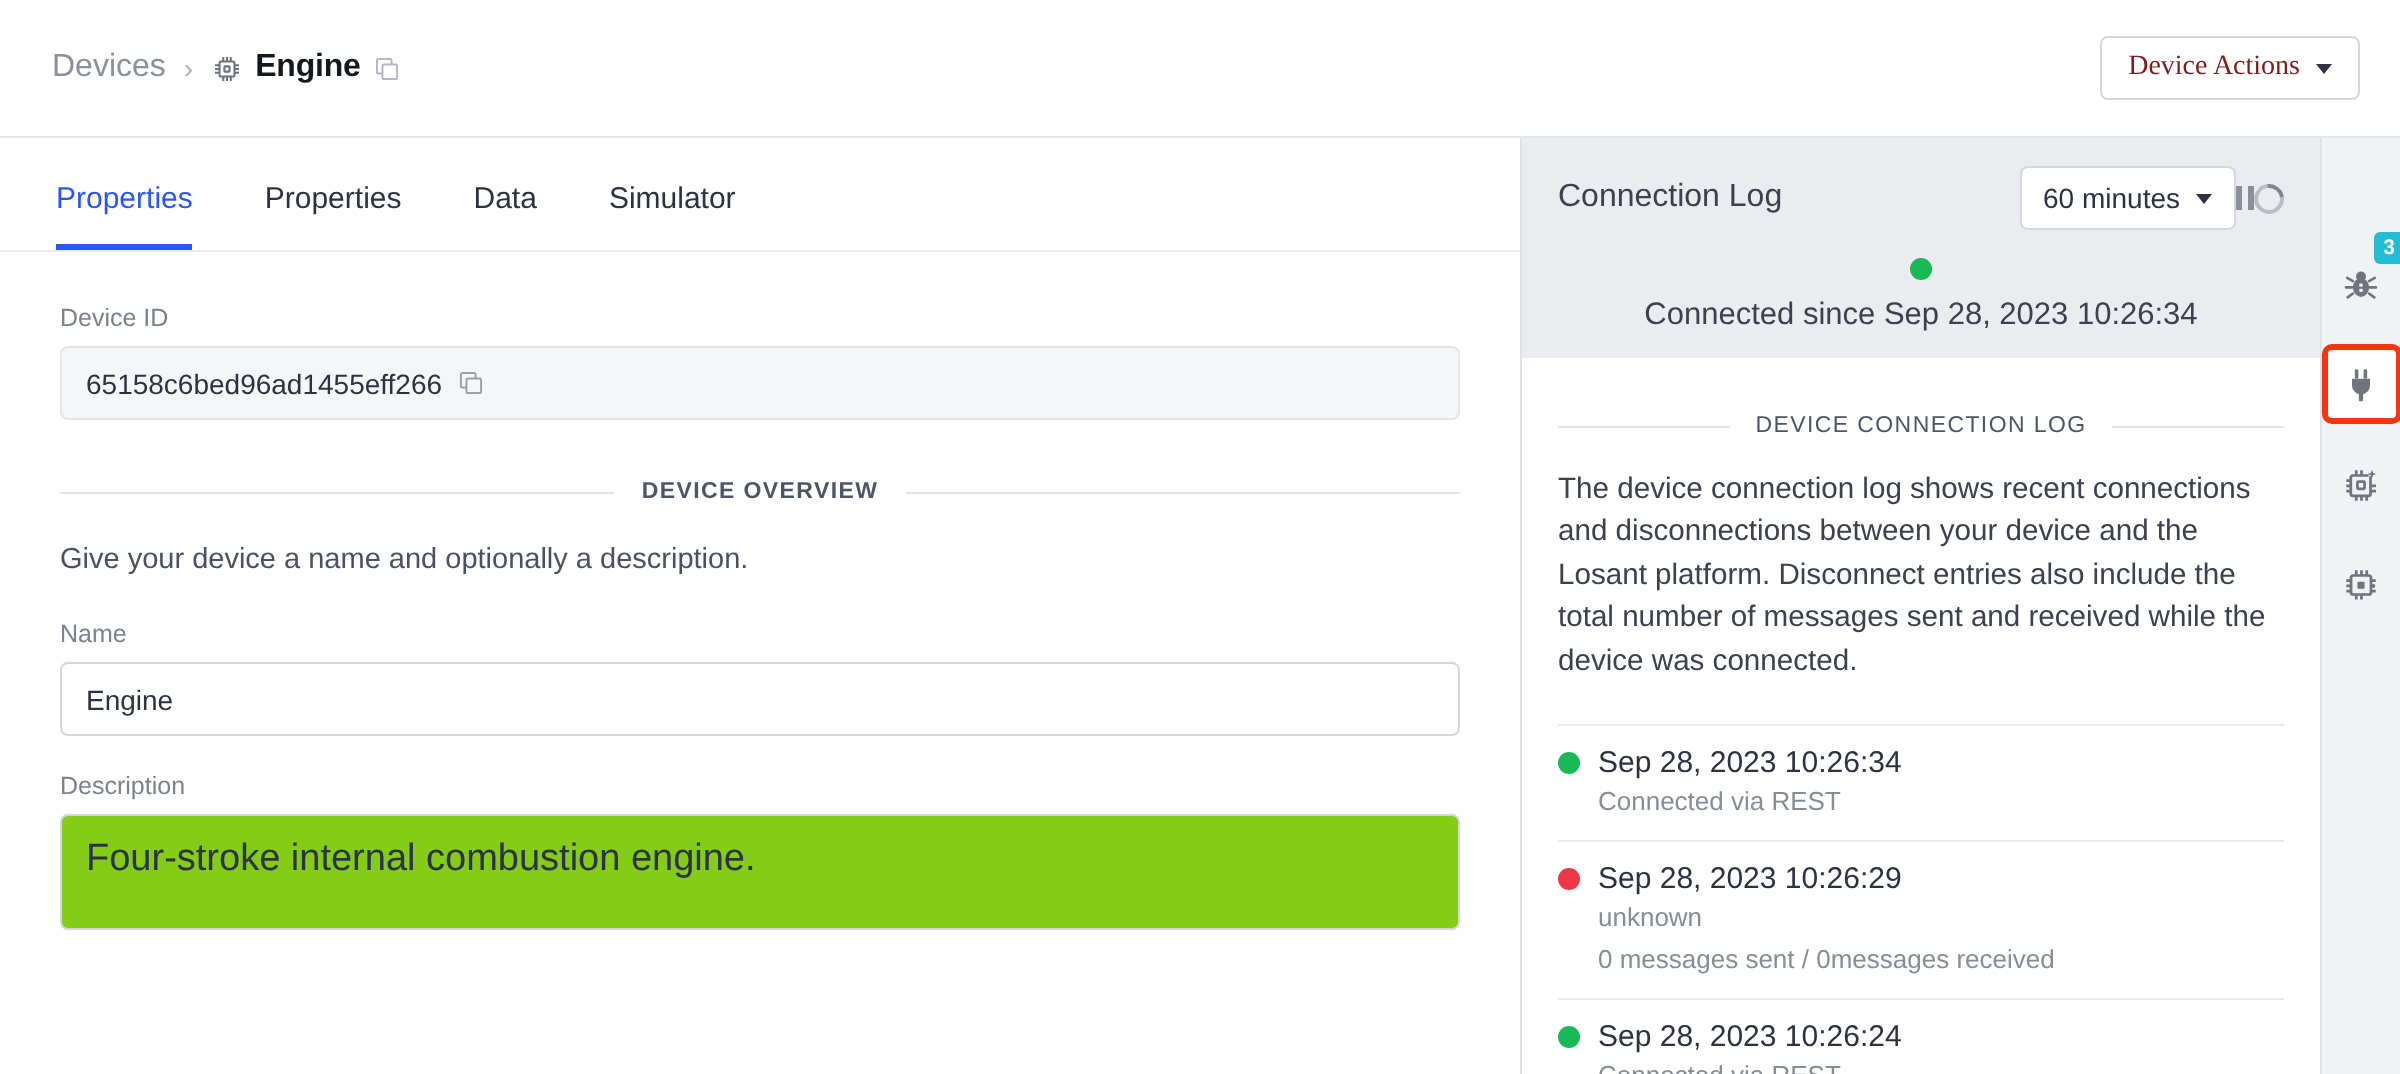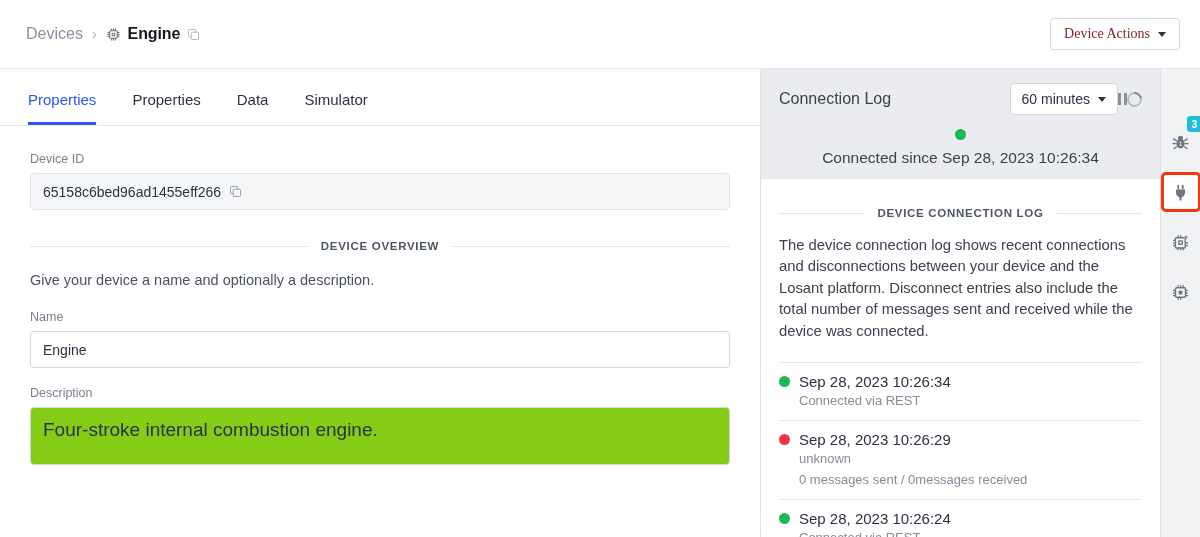--- a/index.html
+++ b/index.html
@@ -101,21 +101,21 @@
   .conn-status { display: flex; align-items: center; gap: 9px; margin-top: 14px; flex-direction: column; }
   .dot { width: 11px; height: 11px; border-radius: 50%; flex: 0 0 11px; }
   .dot.green { background: #19b955; }
   .dot.red { background: #f0374a; }
   .conn-text { font-size: 15.5px; color: #3b414f; }
 
   .panel-body { flex: 1 1 auto; overflow: hidden; padding: 0 18px; }
   .panel-divider {
     display: flex; align-items: center; gap: 13px;
     margin: 28px 0 16px; color: #4e5666;
-    font-size: 11.5px; letter-spacing: 0.7px; font-weight: 700;
+    font-size: 11.5px; letter-spacing: 0.7px; font-weight: 400;
   }
   .panel-divider::before, .panel-divider::after {
     content: ""; height: 1px; background: #e3e5e9; flex: 1 1 auto;
   }
   .panel-desc { font-size: 14.8px; line-height: 1.45; color: #3b414f; margin-bottom: 20px; }
   .log-entry { border-top: 1px solid #e7e9ed; padding: 10px 0 9px; }
   .log-entry-head { display: flex; align-items: center; gap: 9px; }
   .log-time { font-size: 15px; color: #2c3241; }
   .log-sub { font-size: 13px; color: #868c98; margin: 2px 0 0 20px; line-height: 1.45; }
 

